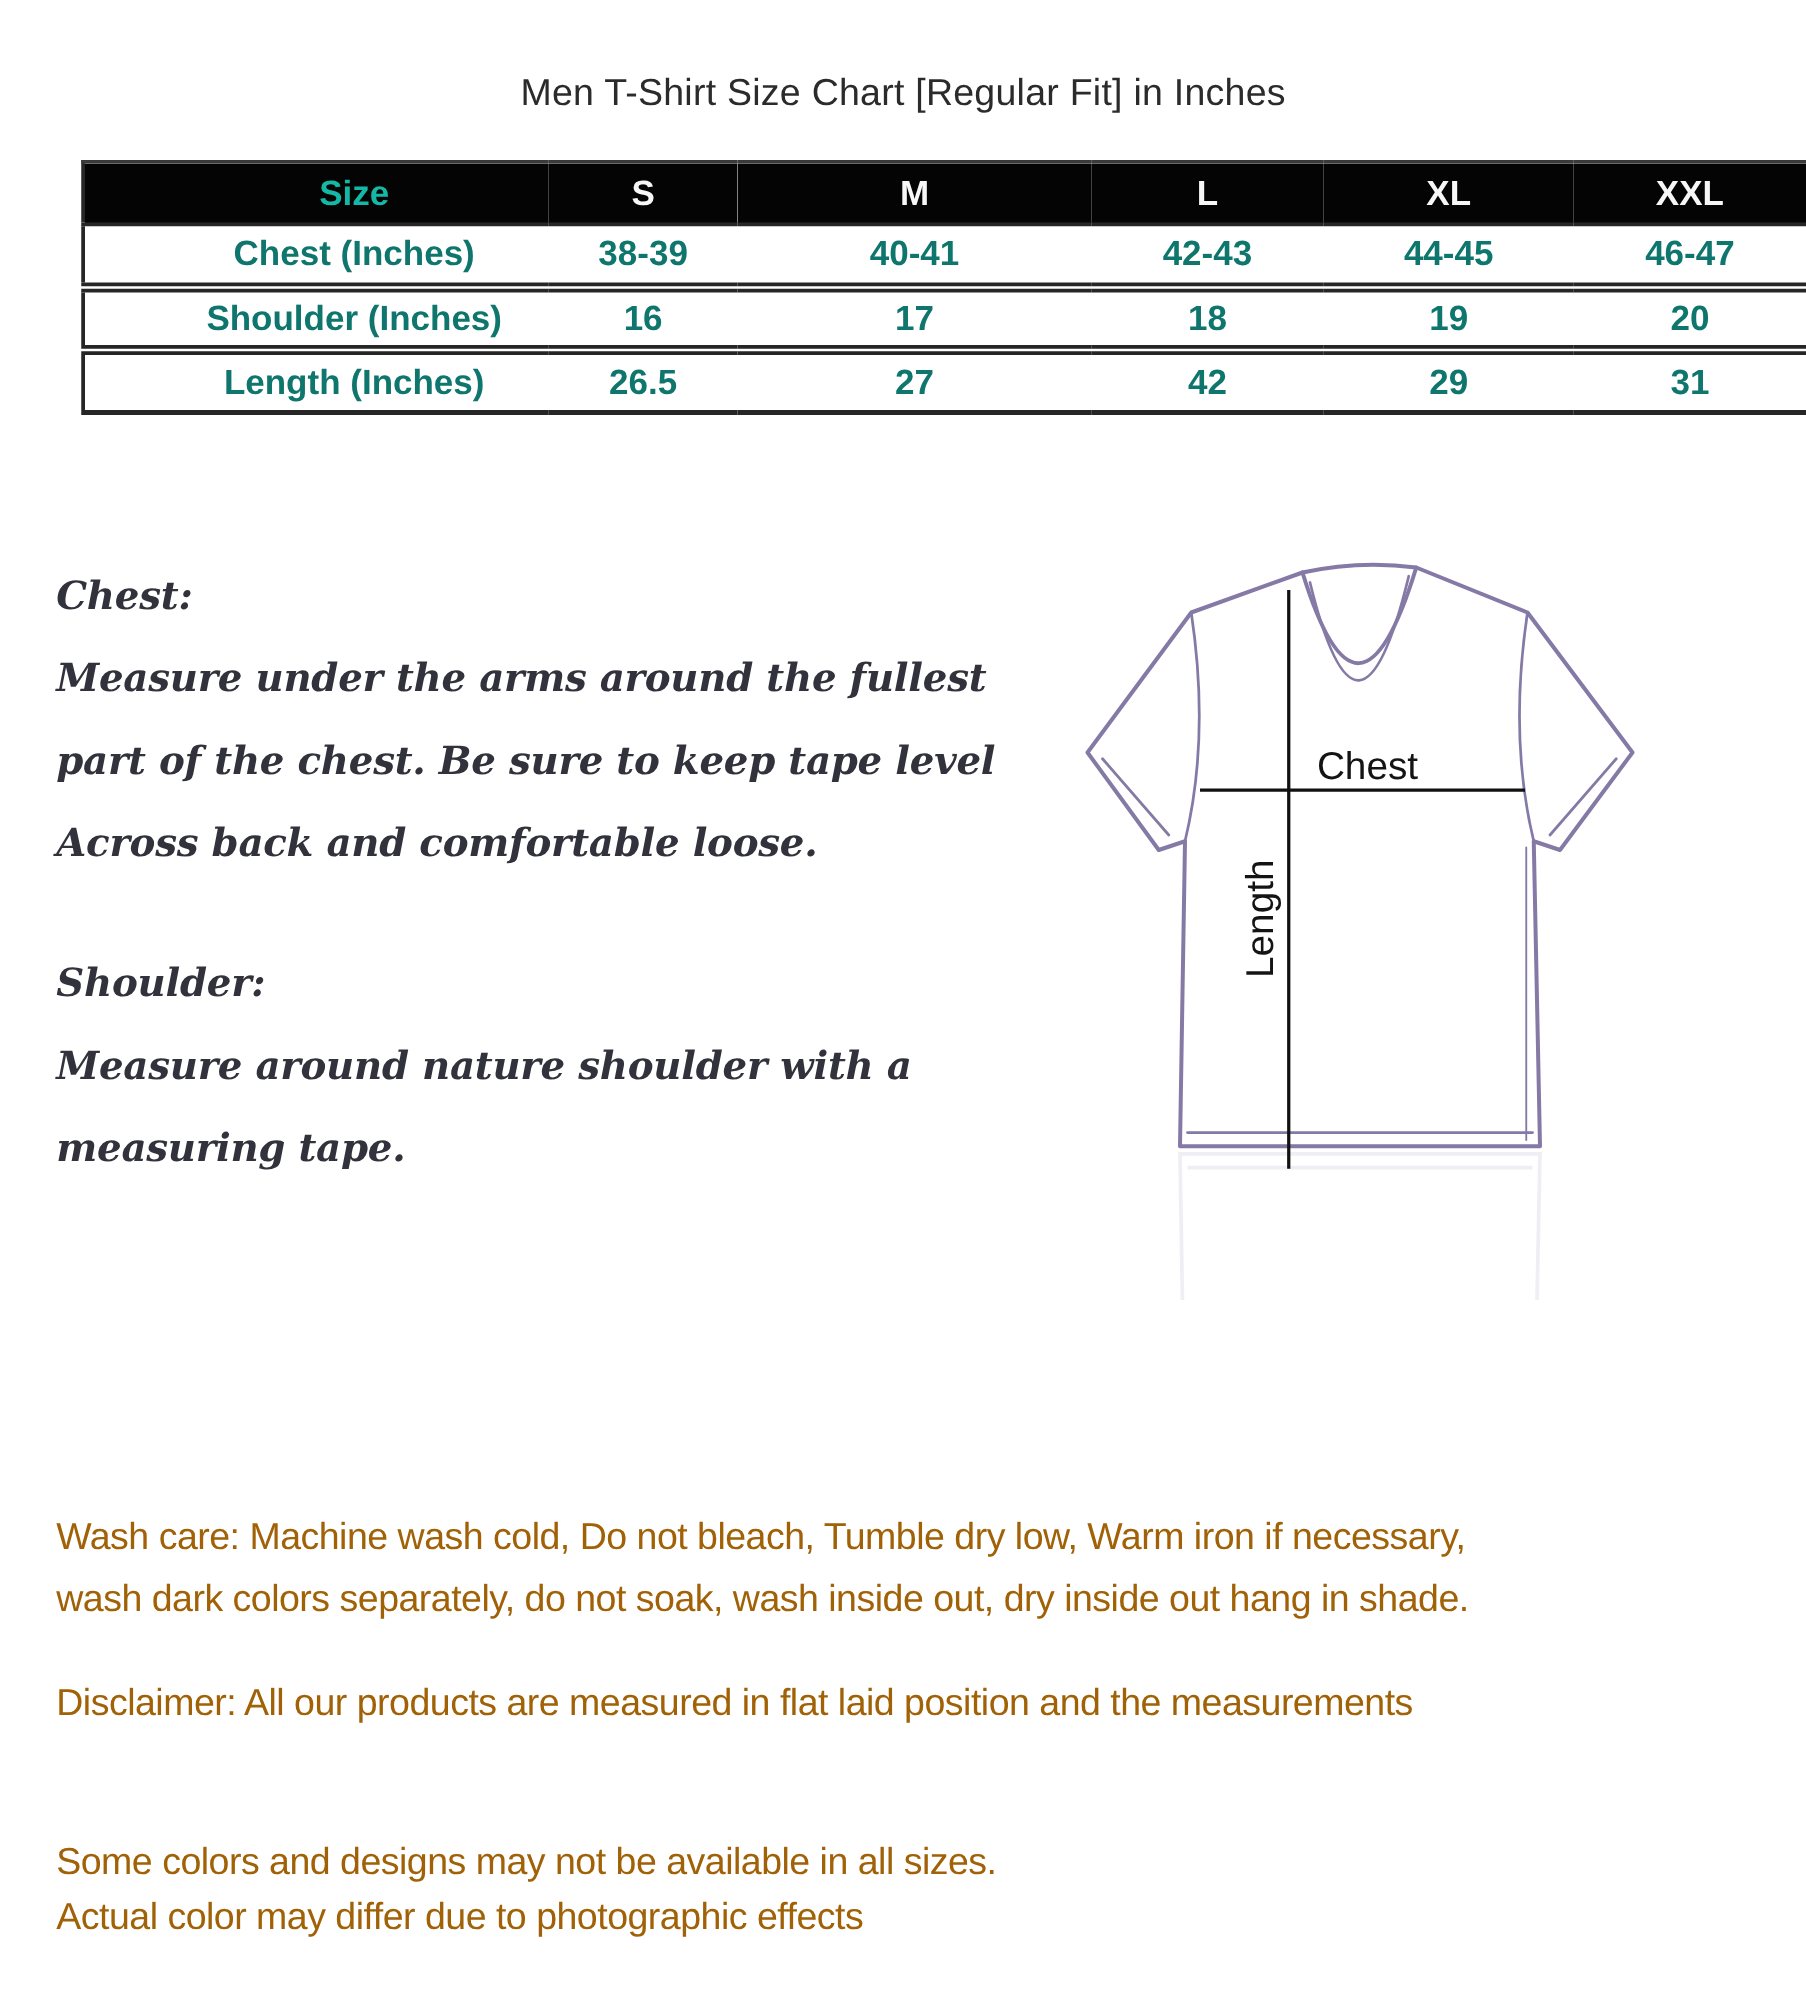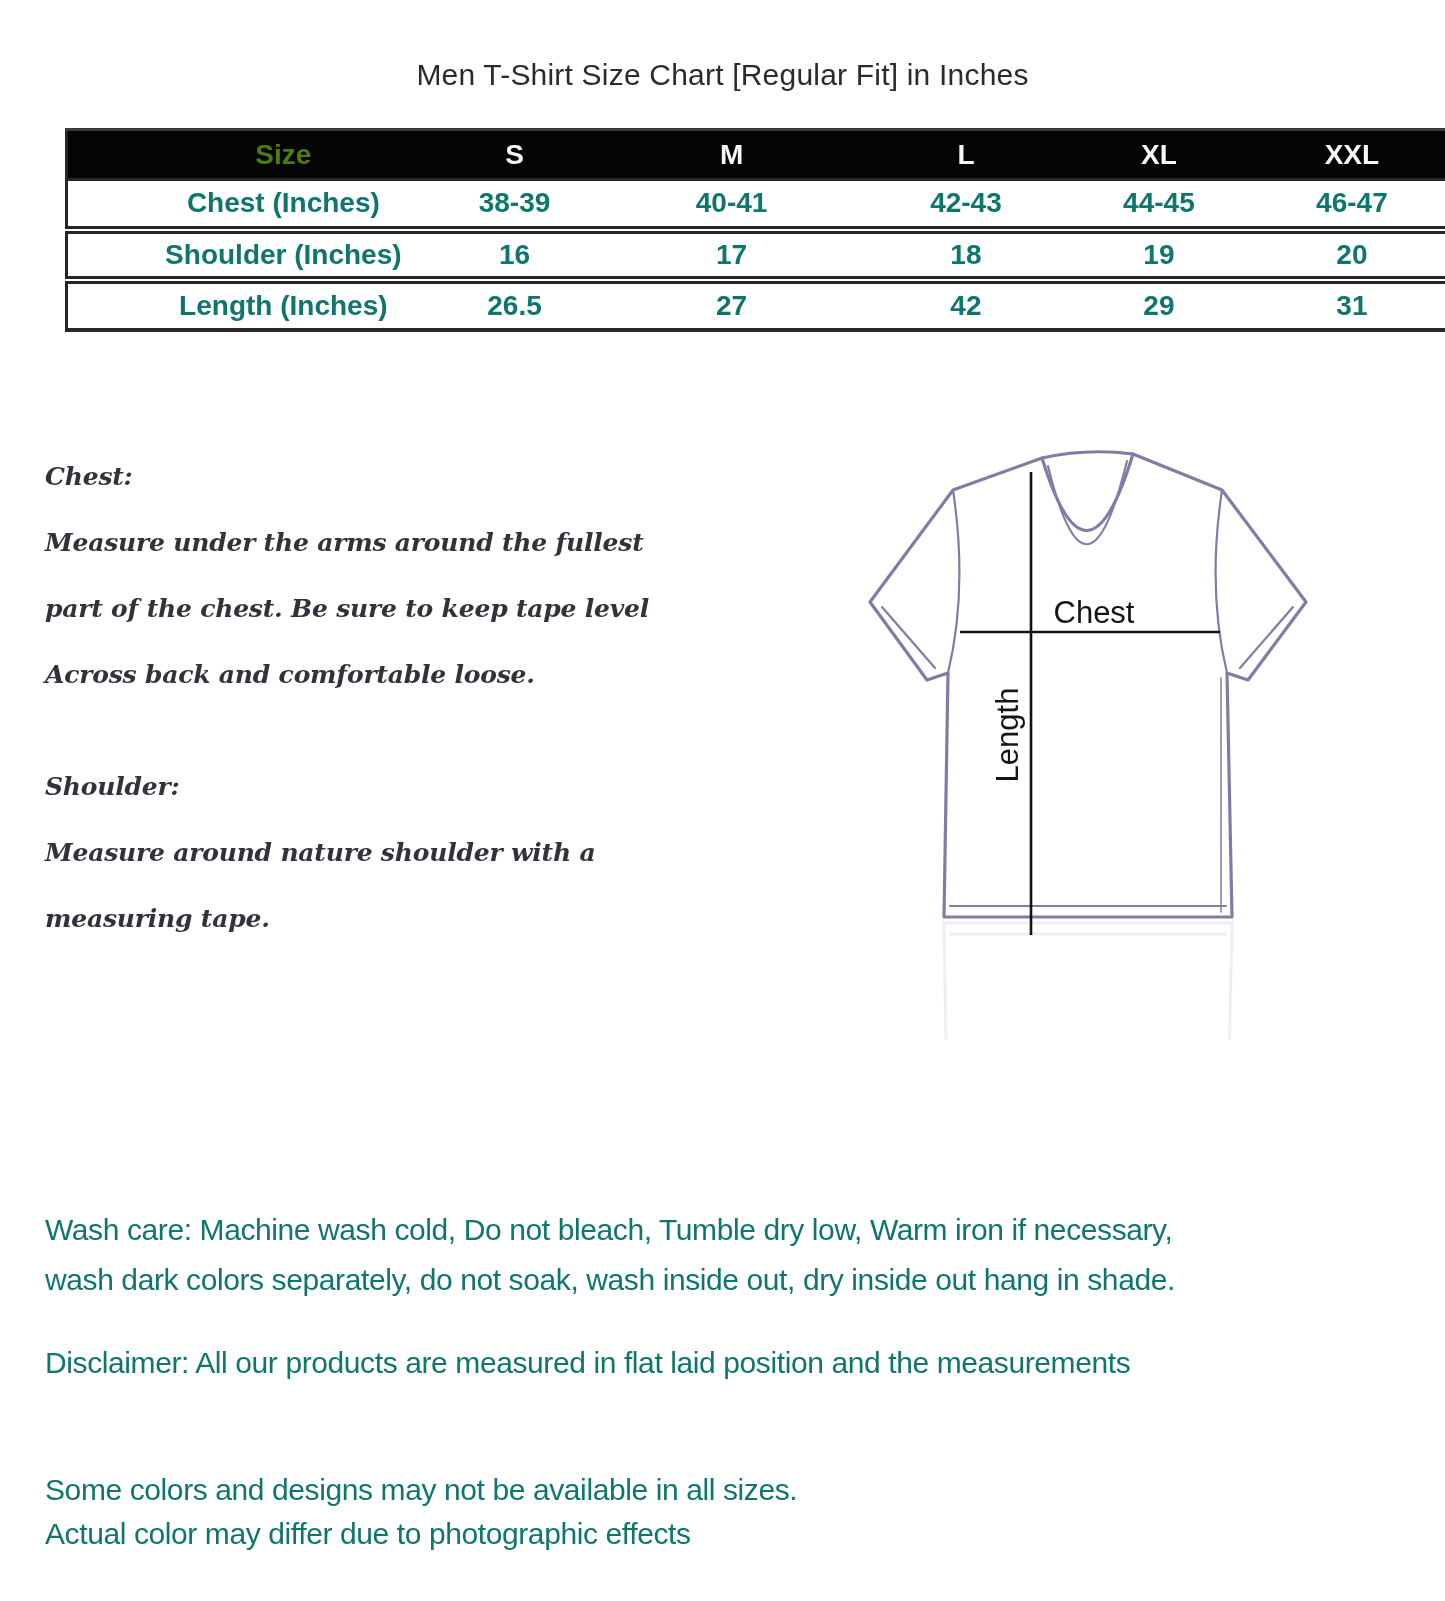--- a/index.html
+++ b/index.html
@@ -33,37 +33,37 @@
   .size-table thead tr { background:#040404; height:50px; border-bottom:3px solid #262626; }
   .size-table thead th { color:#f7f7f7; }
   .size-table tbody tr { height:50px; background:#ffffff; }
   .size-table tbody tr.sep { border-bottom:8px double #262626; }
   .size-table th.lead, .size-table td.lead { padding-left:60px; }
   
   .measure-note {
     position:absolute; left:45px;
     font-family:"DejaVu Serif", serif;
     font-style:italic; font-weight:600;
-    font-size:25px; line-height:66px;
+    font-size:31px; line-height:66px;
     color:#32323c; letter-spacing:-0.2px;
     white-space:nowrap;
   }
   .measure-note.chest-note { top:444px; }
   .measure-note.shoulder-note { top:754px; }
   
   .tshirt-wrap { position:absolute; left:840px; top:420px; width:560px; height:620px; }
   .tshirt-wrap svg { display:block; }
   .svg-label {
     font-family:"Liberation Sans", sans-serif;
     font-size:31px; fill:#141414;
   }
   
   .note {
     position:absolute; left:45px; width:1360px;
-    font-size:30px; color:#0f766e;
+    font-size:30px; color:#a16207;
     letter-spacing:-0.4px; white-space:nowrap;
   }
   .note.wash { top:1205px; line-height:50px; }
   .note.disclaimer { top:1338px; line-height:50px; }
   .note.final { top:1468px; line-height:44px; }
 </style>
 </head>
 <body>
 
 <div class="page">
@@ -74,21 +74,21 @@
     <colgroup>
       <col style="width:27%">
         <col style="width:11%">
         <col style="width:20.5%">
       <col style="width:13.5%">
         <col style="width:14.5%">
         <col style="width:13.5%">
     </colgroup>
     <thead>
       <tr style="background: rgb(4, 4, 4);">
-        <th class="lead" style="color: #4d7c0f;">Size</th>
+        <th class="lead" style="color: #14b8a6;">Size</th>
         <th style="color: rgb(247, 247, 247);">S</th>
         <th style="color: rgb(247, 247, 247);">M</th>
         <th style="color: rgb(247, 247, 247);">L</th>
         <th style="color: rgb(247, 247, 247);">XL</th>
         <th style="color: rgb(247, 247, 247);">XXL</th>
       </tr>
     </thead>
     <tbody>
       <tr class="sep">
         <td class="lead">Chest (Inches)</td>

